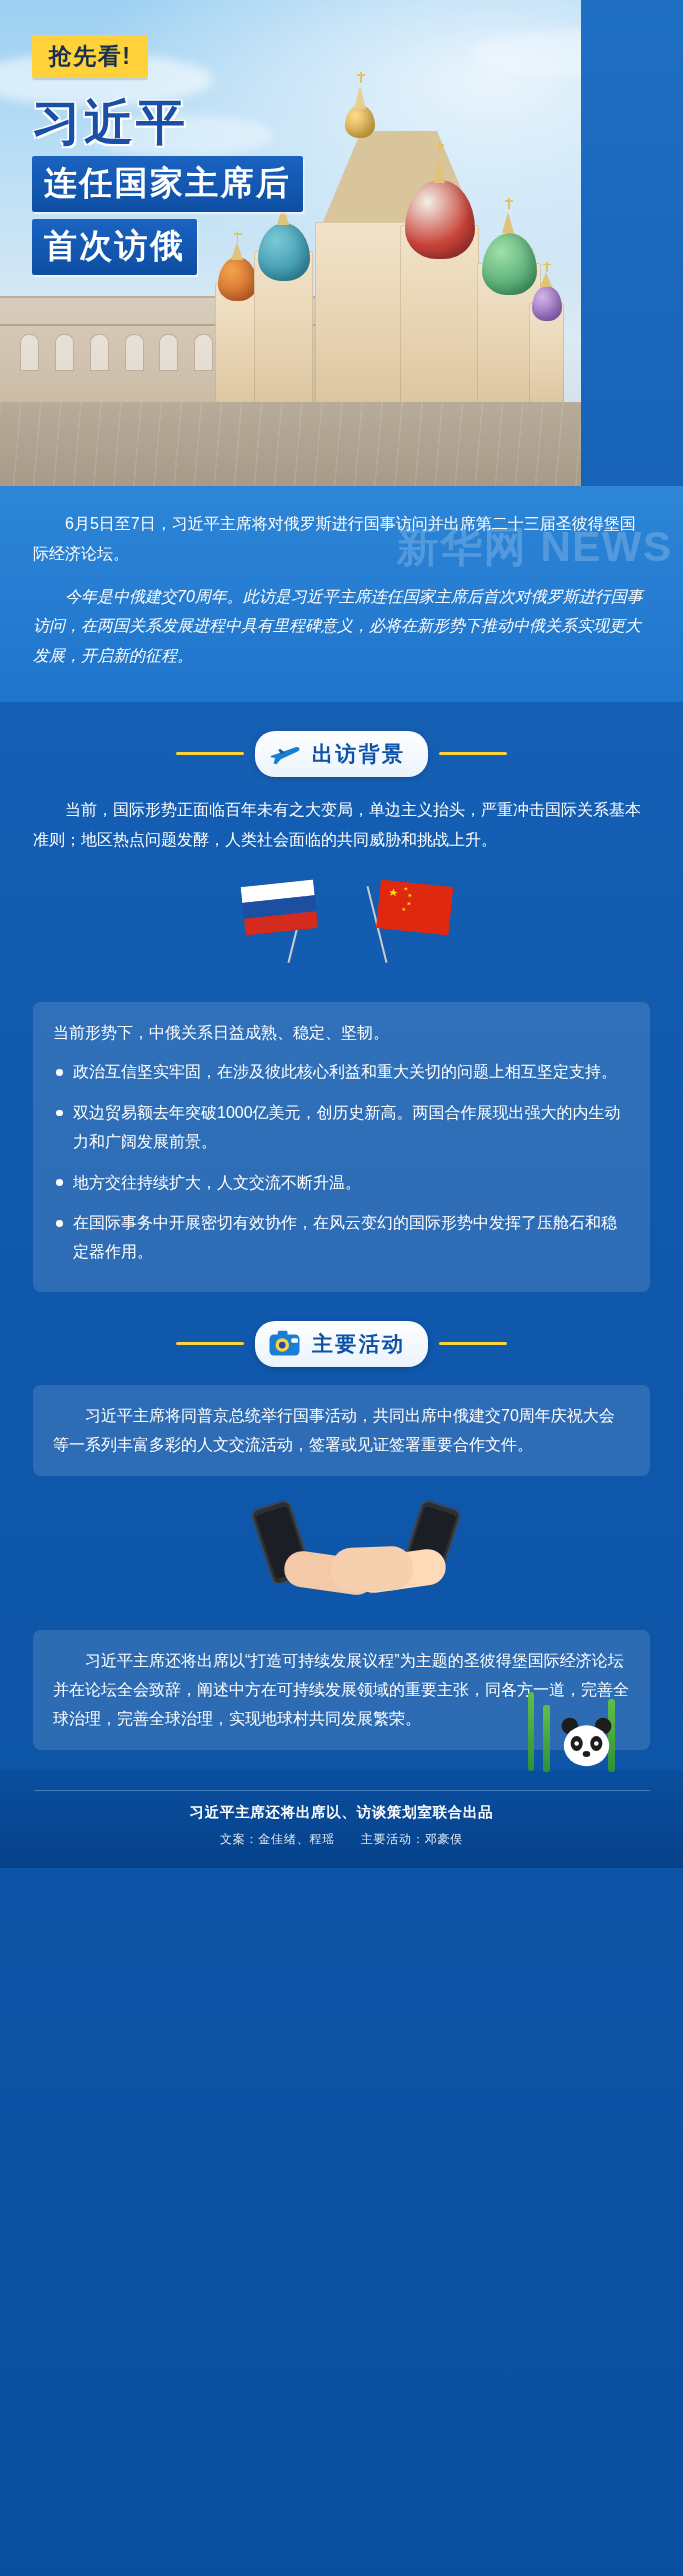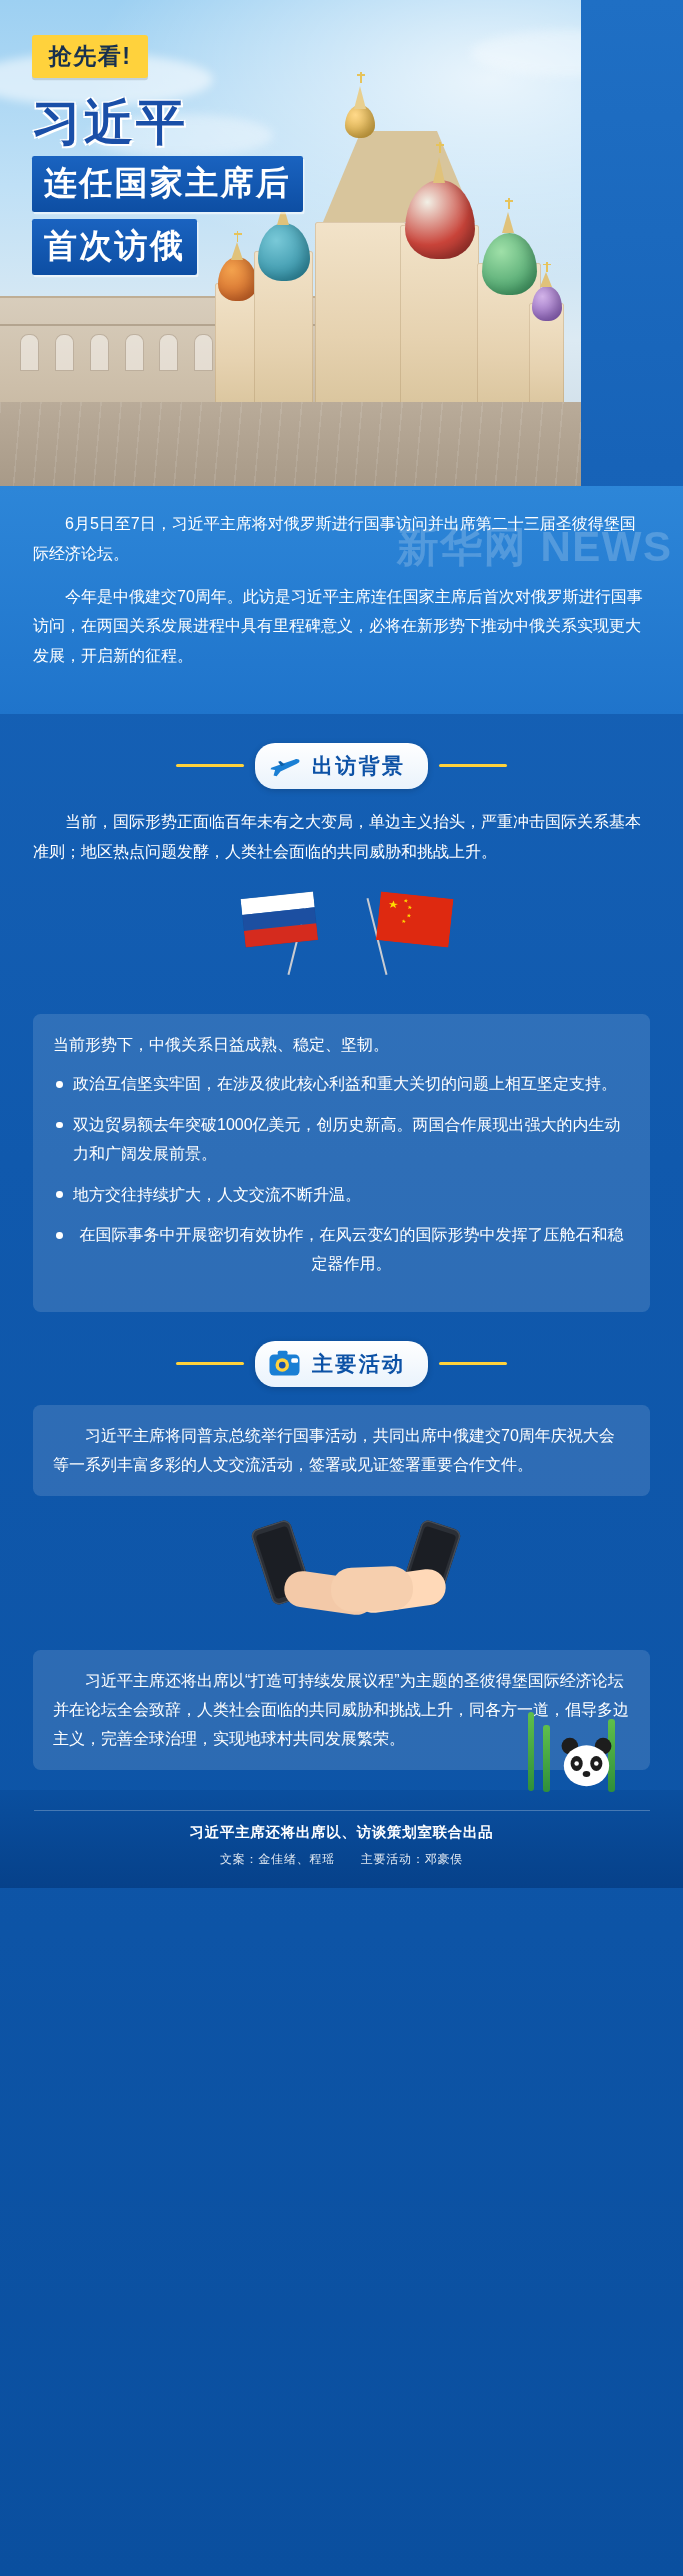--- a/index.html
+++ b/index.html
@@ -177,21 +177,21 @@
     background: linear-gradient(180deg, #2d86d8 0%, #1f74cb 100%);
     padding: 23px 33px 27px 33px;
   }
   .intro p {
     margin: 0 0 13.7px 0;
     color: #ffffff;
     font-size: 16px;
     line-height: 1.85;
     text-indent: 2em;
   }
-  .intro p:last-child { margin-bottom: 16px; }
+  .intro p:last-child { margin-bottom: 4px; font-style: italic; }
   .wm {
     position: absolute;
     right: 10.6px;
     font-size: 42px;
     font-weight: bold;
     color: rgba(255,255,255,0.20);
     letter-spacing: 1.5px;
     pointer-events: none;
   }
 
@@ -260,21 +260,21 @@
     padding: 0;
   }
   ul.bullets li {
     position: relative;
     color: #ffffff;
     font-size: 16px;
     line-height: 1.8;
     padding-left: 20px;
     margin-bottom: 12px;
   }
-  ul.bullets li:last-child { margin-bottom: 16px; text-align: center; }
+  ul.bullets li:last-child { margin-bottom: 8px; }
   ul.bullets li:before {
     content: "";
     position: absolute;
     left: 3px;
     top: 10.6px;
     width: 6.8px;
     height: 6.8px;
     border-radius: 50%;
     background: #ffffff;
   }
@@ -526,21 +526,21 @@
         </div>
       <div class="phone" style="left:377px; top:9px; transform:rotate(18deg);">
           <div class="scr"></div>
         </div>
       <div class="hand" style="left:251px; top:61px; transform:rotate(8deg);"></div>
       <div class="hand" style="left:322px; top:59px; transform:rotate(-8deg); background:#ffd9b8;"></div>
       <div style="position:absolute; left:298px; top:53px; width:82px; height:44px; background:#f6cfae; border-radius:21px; transform:rotate(-2deg);"></div>
     </div>
 
     <div class="card">
-      <p class="lead" style="text-indent:2em; margin:0;">习近平主席还将出席以“打造可持续发展议程”为主题的圣彼得堡国际经济论坛并在论坛全会致辞，人类社会面临的共同威胁和挑战上升，同各方一道，倡导多边主义，完善全球治理，实现地球村共同发展繁荣。</p>
+      <p class="lead" style="text-indent:2em; margin:0;">习近平主席还将出席以“打造可持续发展议程”为主题的圣彼得堡国际经济论坛并在论坛全会致辞，阐述中方在可持续发展领域的重要主张，同各方一道，完善全球治理，完善全球治理，实现地球村共同发展繁荣。</p>
     </div>
 
   </div>
 
   <div class="footer">
     <div class="panda">
       <div class="bamboo" style="left:7.6px; top:-4.6px; height:79px;"></div>
       <div class="bamboo" style="left:23px; top:7.6px; height:67px;"></div>
       <div class="bamboo" style="left:88px; top:1.5px; height:73px;"></div>
       <svg width="70" height="62" viewBox="0 0 92 82" style="position:absolute; left:33px; top:16.7px;">

